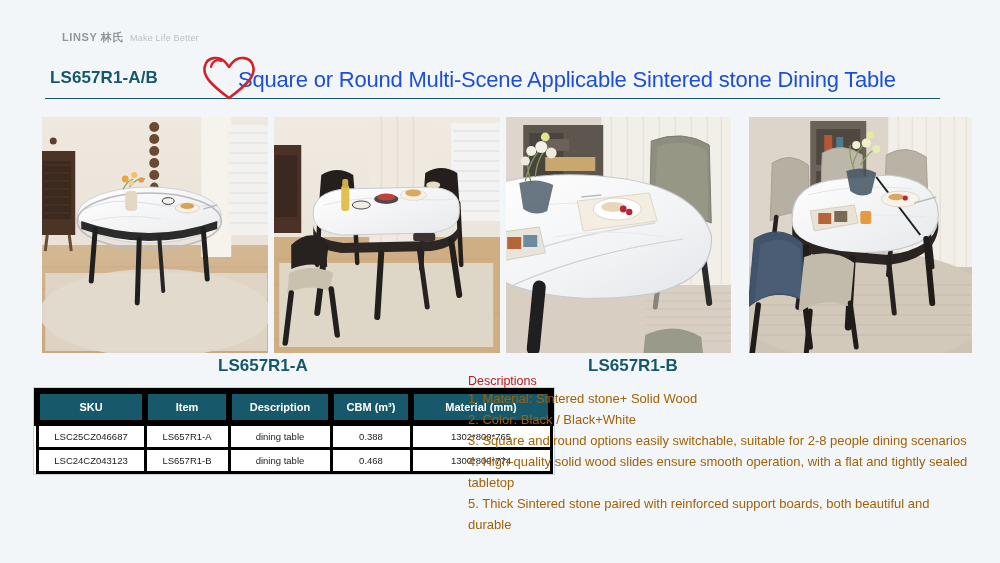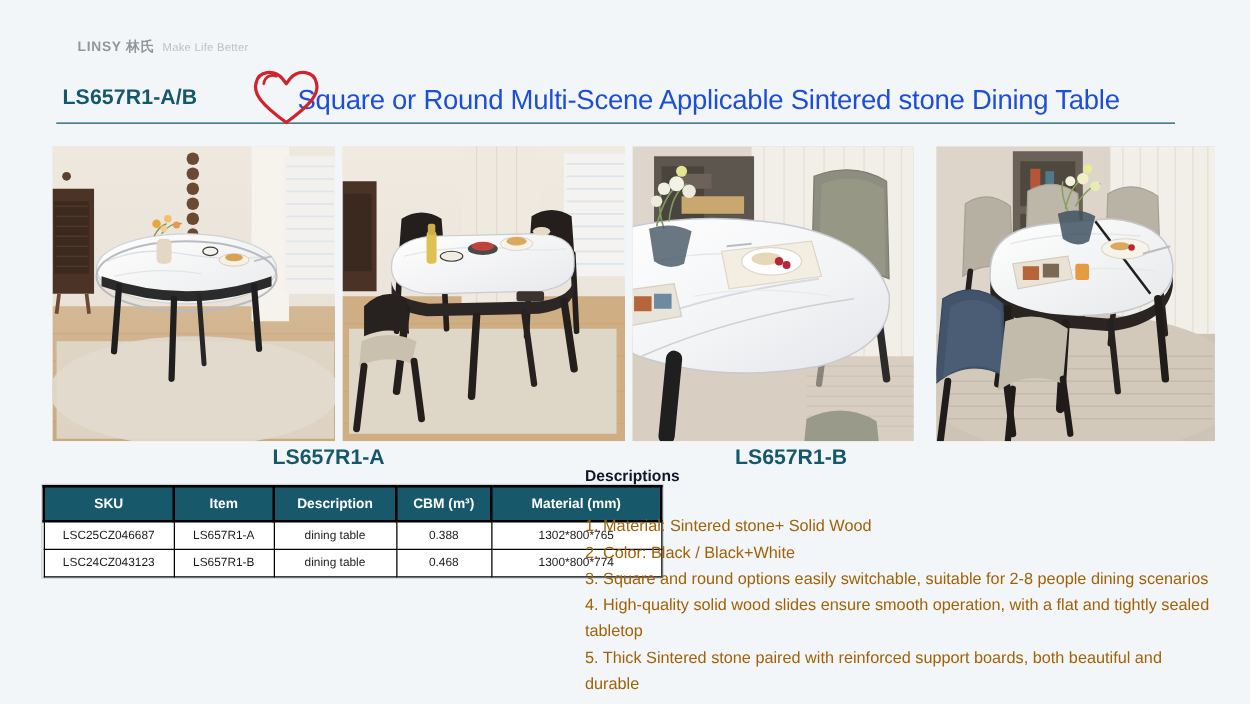--- a/index.html
+++ b/index.html
@@ -66,43 +66,43 @@
     position:absolute;left:34px;top:388px;
     border-collapse:collapse;
     background:#fff;
     font-size:9.5px;
     box-shadow:0 0 0 1px #c9d2d8;
   }
   .spec th{
     background:#17596b;color:#fff;
     font-size:11px;font-weight:700;
     padding:7px 6px;
-    border:2px solid #000000;
+    border:6px solid #000000;
     white-space:nowrap;
     margin-top:32px;
   }
   .spec td{
     color:#1b1b1b;
     padding:5px 6px;
-    border:1px solid #000000;
+    border:3px solid #000000;
     text-align:center;
     white-space:nowrap;
     font-size:9.5px;
   }
   .c-sku{width:90px;}
   .c-item{width:66px;}
   .c-desc{width:84px;}
   .c-cbm{width:62px;}
   .c-dim{width:122px;}
   
   .desc{
     position:absolute;left:468px;top:374px;width:500px;
   }
   .desc-head{
-    font-size:12.5px;font-weight:700;color:#0f172a;margin-bottom:22px;
+    font-size:12.5px;font-weight:400;color:#b91c1c;margin-bottom:0;
   }
   .desc-line{
     font-size:13px;line-height:1.62;color:#a16207;
   }
 </style>
 </head>
 <body>
 
 <div class="brand">
   <span class="brand-name">LINSY 林氏</span>

